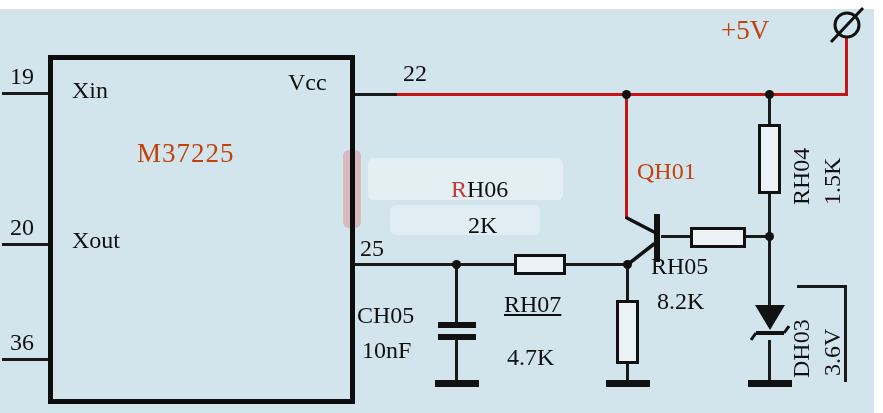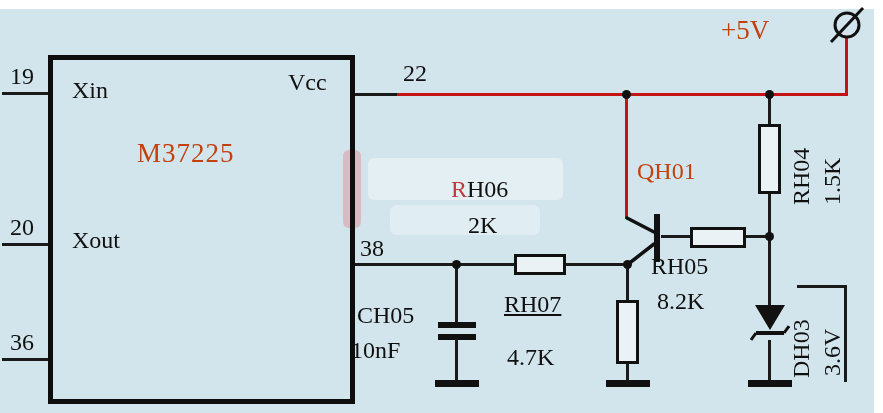--- a/index.html
+++ b/index.html
@@ -42,42 +42,42 @@
   <div class="lbl" style="left:10px;top:64px;">19</div>
   <div class="lbl" style="left:10px;top:215px;">20</div>
   <div class="lbl" style="left:10px;top:330px;">36</div>
 
   <div class="lbl" style="left:72px;top:78px;">Xin</div>
   <div class="lbl" style="left:72px;top:228px;">Xout</div>
   <div class="lbl red big" style="left:137px;top:140px;letter-spacing:1px;text-align:center;">M37225</div>
   <div class="lbl" style="left:288px;top:70px;">Vcc</div>
 
   <div class="lbl" style="left:363px;top:61px;margin-left:40px;">22</div>
-  <div class="lbl" style="left:360px;top:236px;">38</div>
+  <div class="lbl" style="left:360px;top:236px;">25</div>
 
   <div class="wire red" style="left:353px;top:93px;width:495px;height:3px;"></div>
   <div class="wire" style="left:355px;top:93px;width:42px;height:3px;"></div>
   <div class="wire red" style="left:845px;top:36px;width:3px;height:60px;"></div>
 
   <svg style="left:827px;top:2px;" width="42" height="46" viewBox="0 0 42 46">
     <circle cx="20" cy="23" r="12" fill="none" stroke="#111" stroke-width="3"></circle>
     <line x1="4" y1="40" x2="36" y2="6" stroke="#111" stroke-width="3"></line>
   </svg>
   <div class="lbl red big" style="left:721px;top:17px;">+5V</div>
 
   <div class="wire" style="left:355px;top:263px;width:160px;height:3px;"></div>
   <div class="wire" style="left:564px;top:263px;width:66px;height:3px;"></div>
 
   <div class="wire" style="left:455px;top:265px;width:3px;height:59px;"></div>
   <div class="plate" style="left:438px;top:322px;width:38px;height:6px;"></div>
   <div class="plate" style="left:438px;top:334px;width:38px;height:6px;"></div>
   <div class="wire" style="left:455px;top:339px;width:3px;height:43px;"></div>
   <div class="gnd" style="left:435px;top:380px;width:44px;height:7px;"></div>
   <div class="lbl" style="left:357px;top:303px;">CH05</div>
-  <div class="lbl" style="left:351px;top:338px;">10nF</div>
+  <div class="lbl" style="left:362px;top:338px;">10nF</div>
 
   <div class="resistor" style="left:514px;top:254px;width:52px;height:21px;"></div>
   <div class="lbl firstred" style="left:451px;top:177px;">RH06</div>
   <div class="lbl" style="left:468px;top:213px;">2K</div>
 
   <div class="wire" style="left:626px;top:265px;width:3px;height:37px;"></div>
   <div class="resistor" style="left:616px;top:300px;width:23px;height:64px;"></div>
   <div class="wire" style="left:626px;top:362px;width:3px;height:20px;"></div>
   <div class="gnd" style="left:606px;top:380px;width:44px;height:7px;"></div>
   <div class="lbl" style="left:504px;top:292px;text-decoration:underline;">RH07</div>

